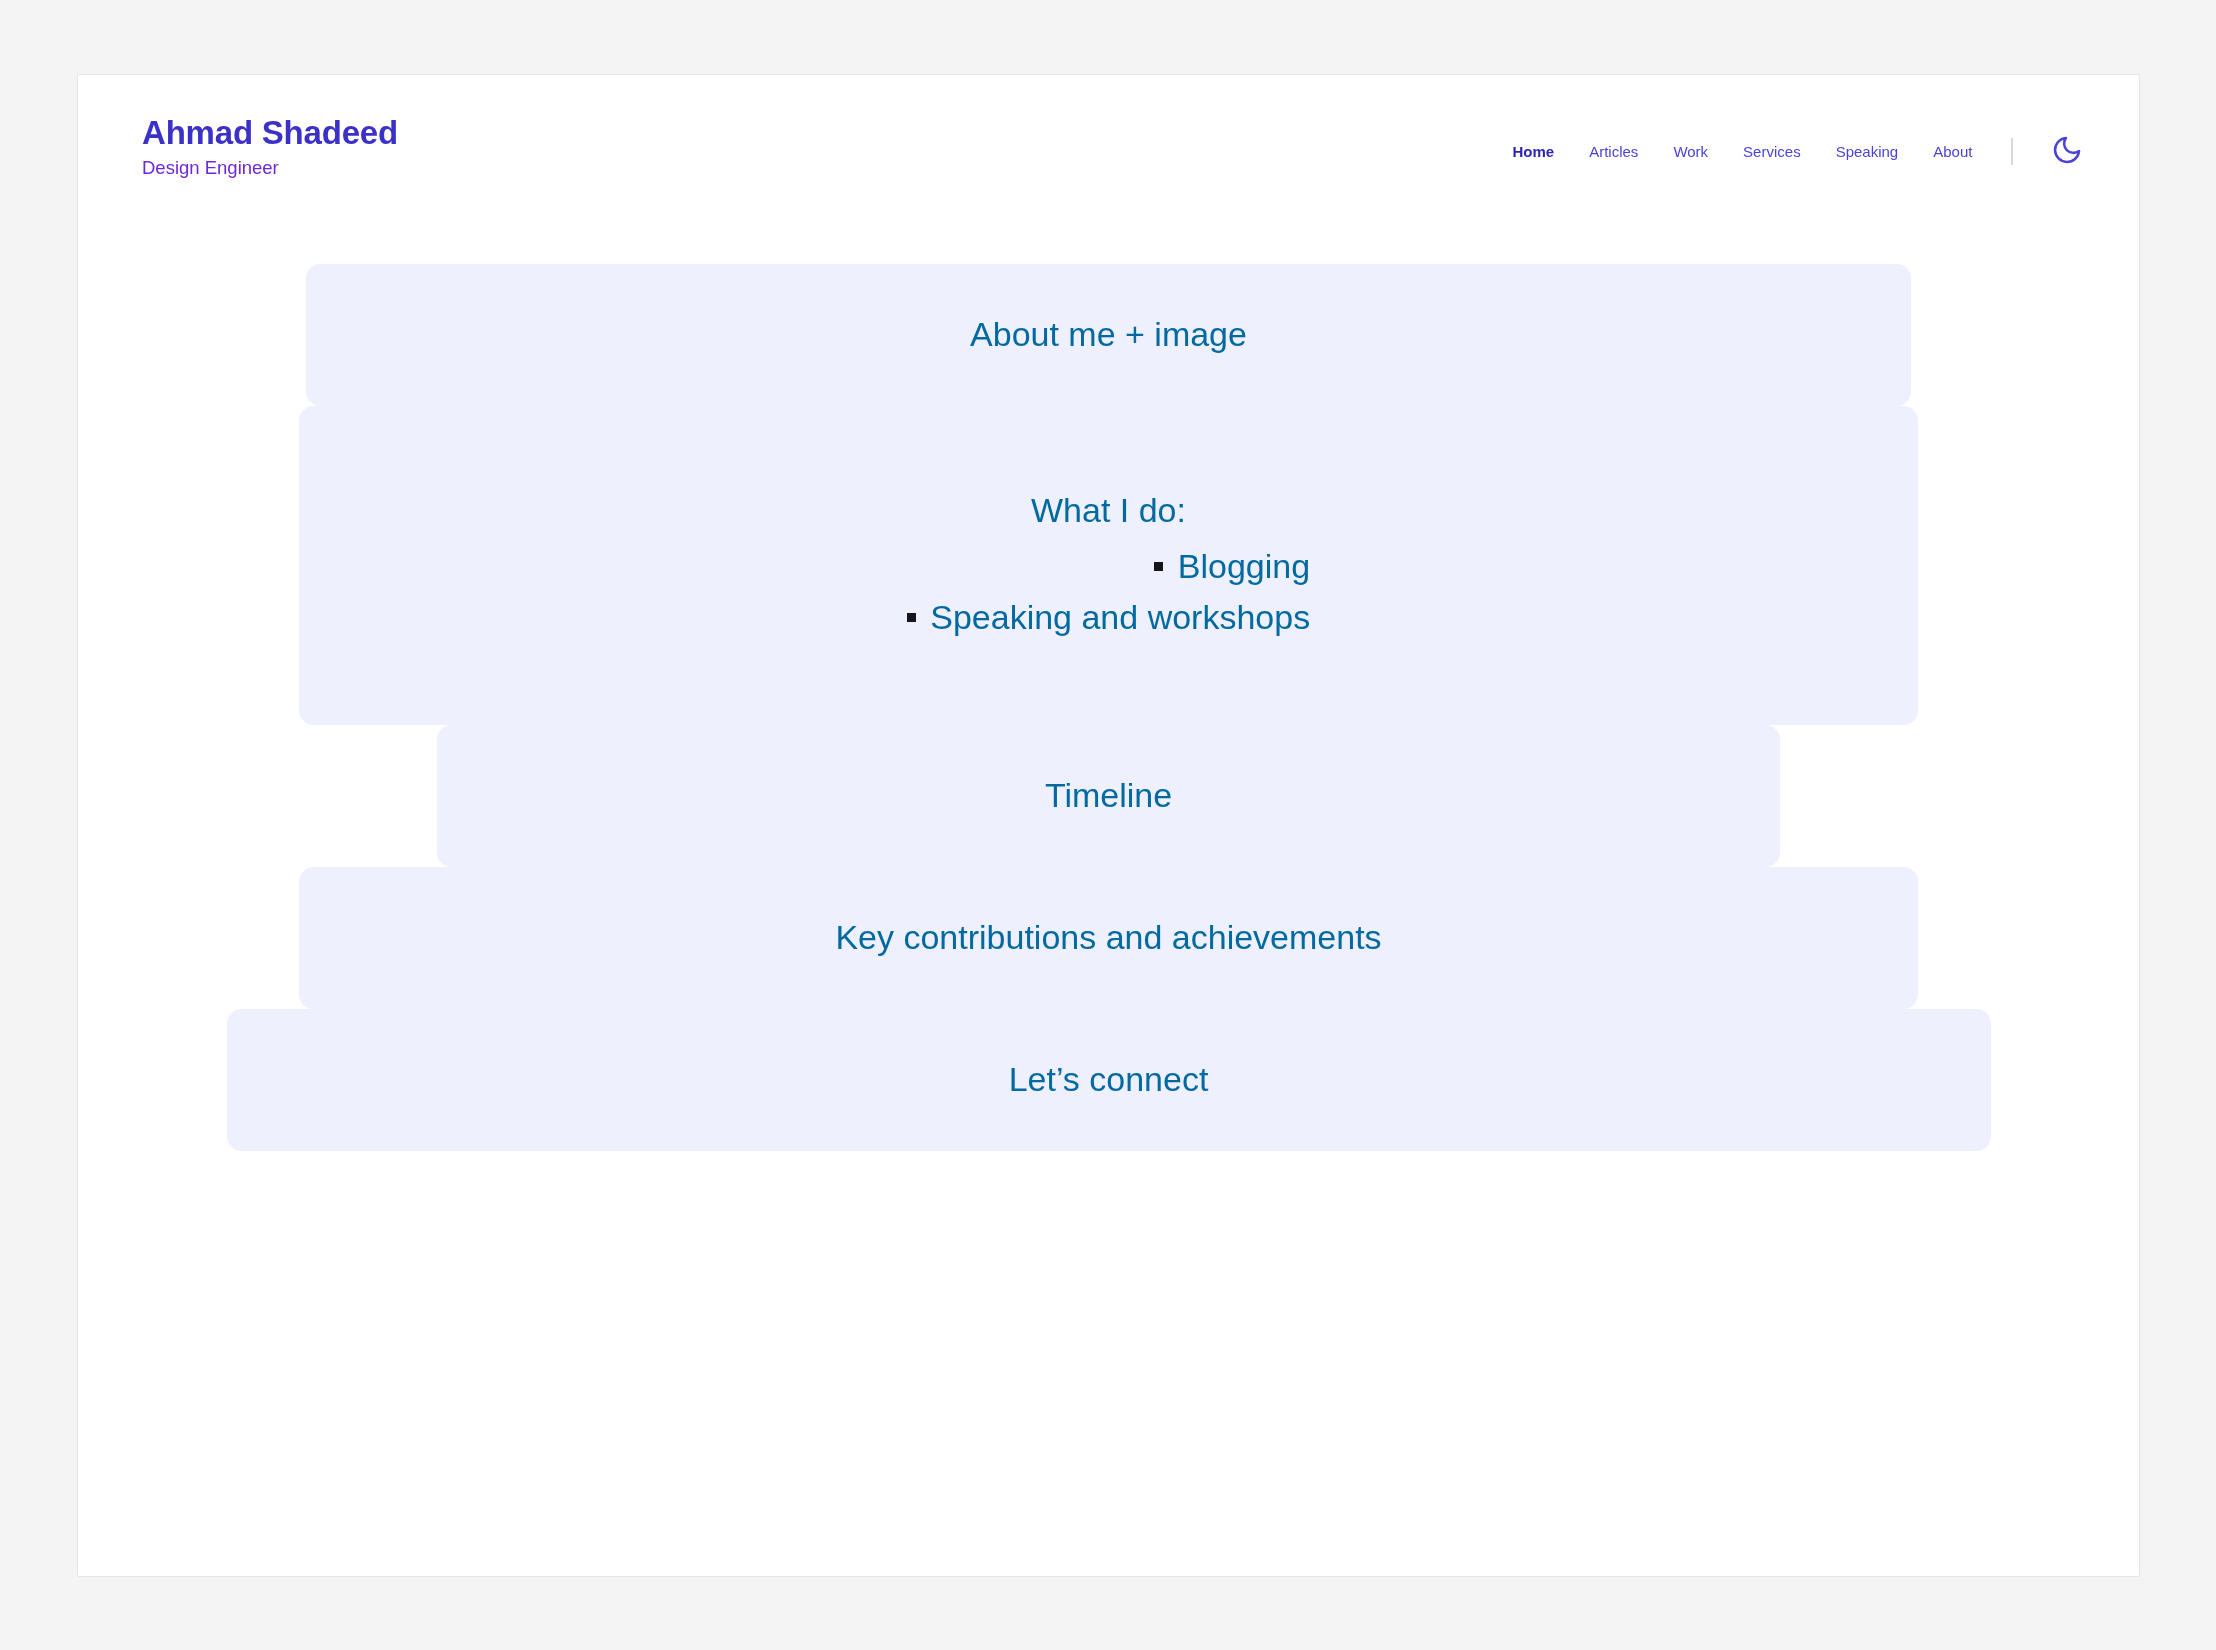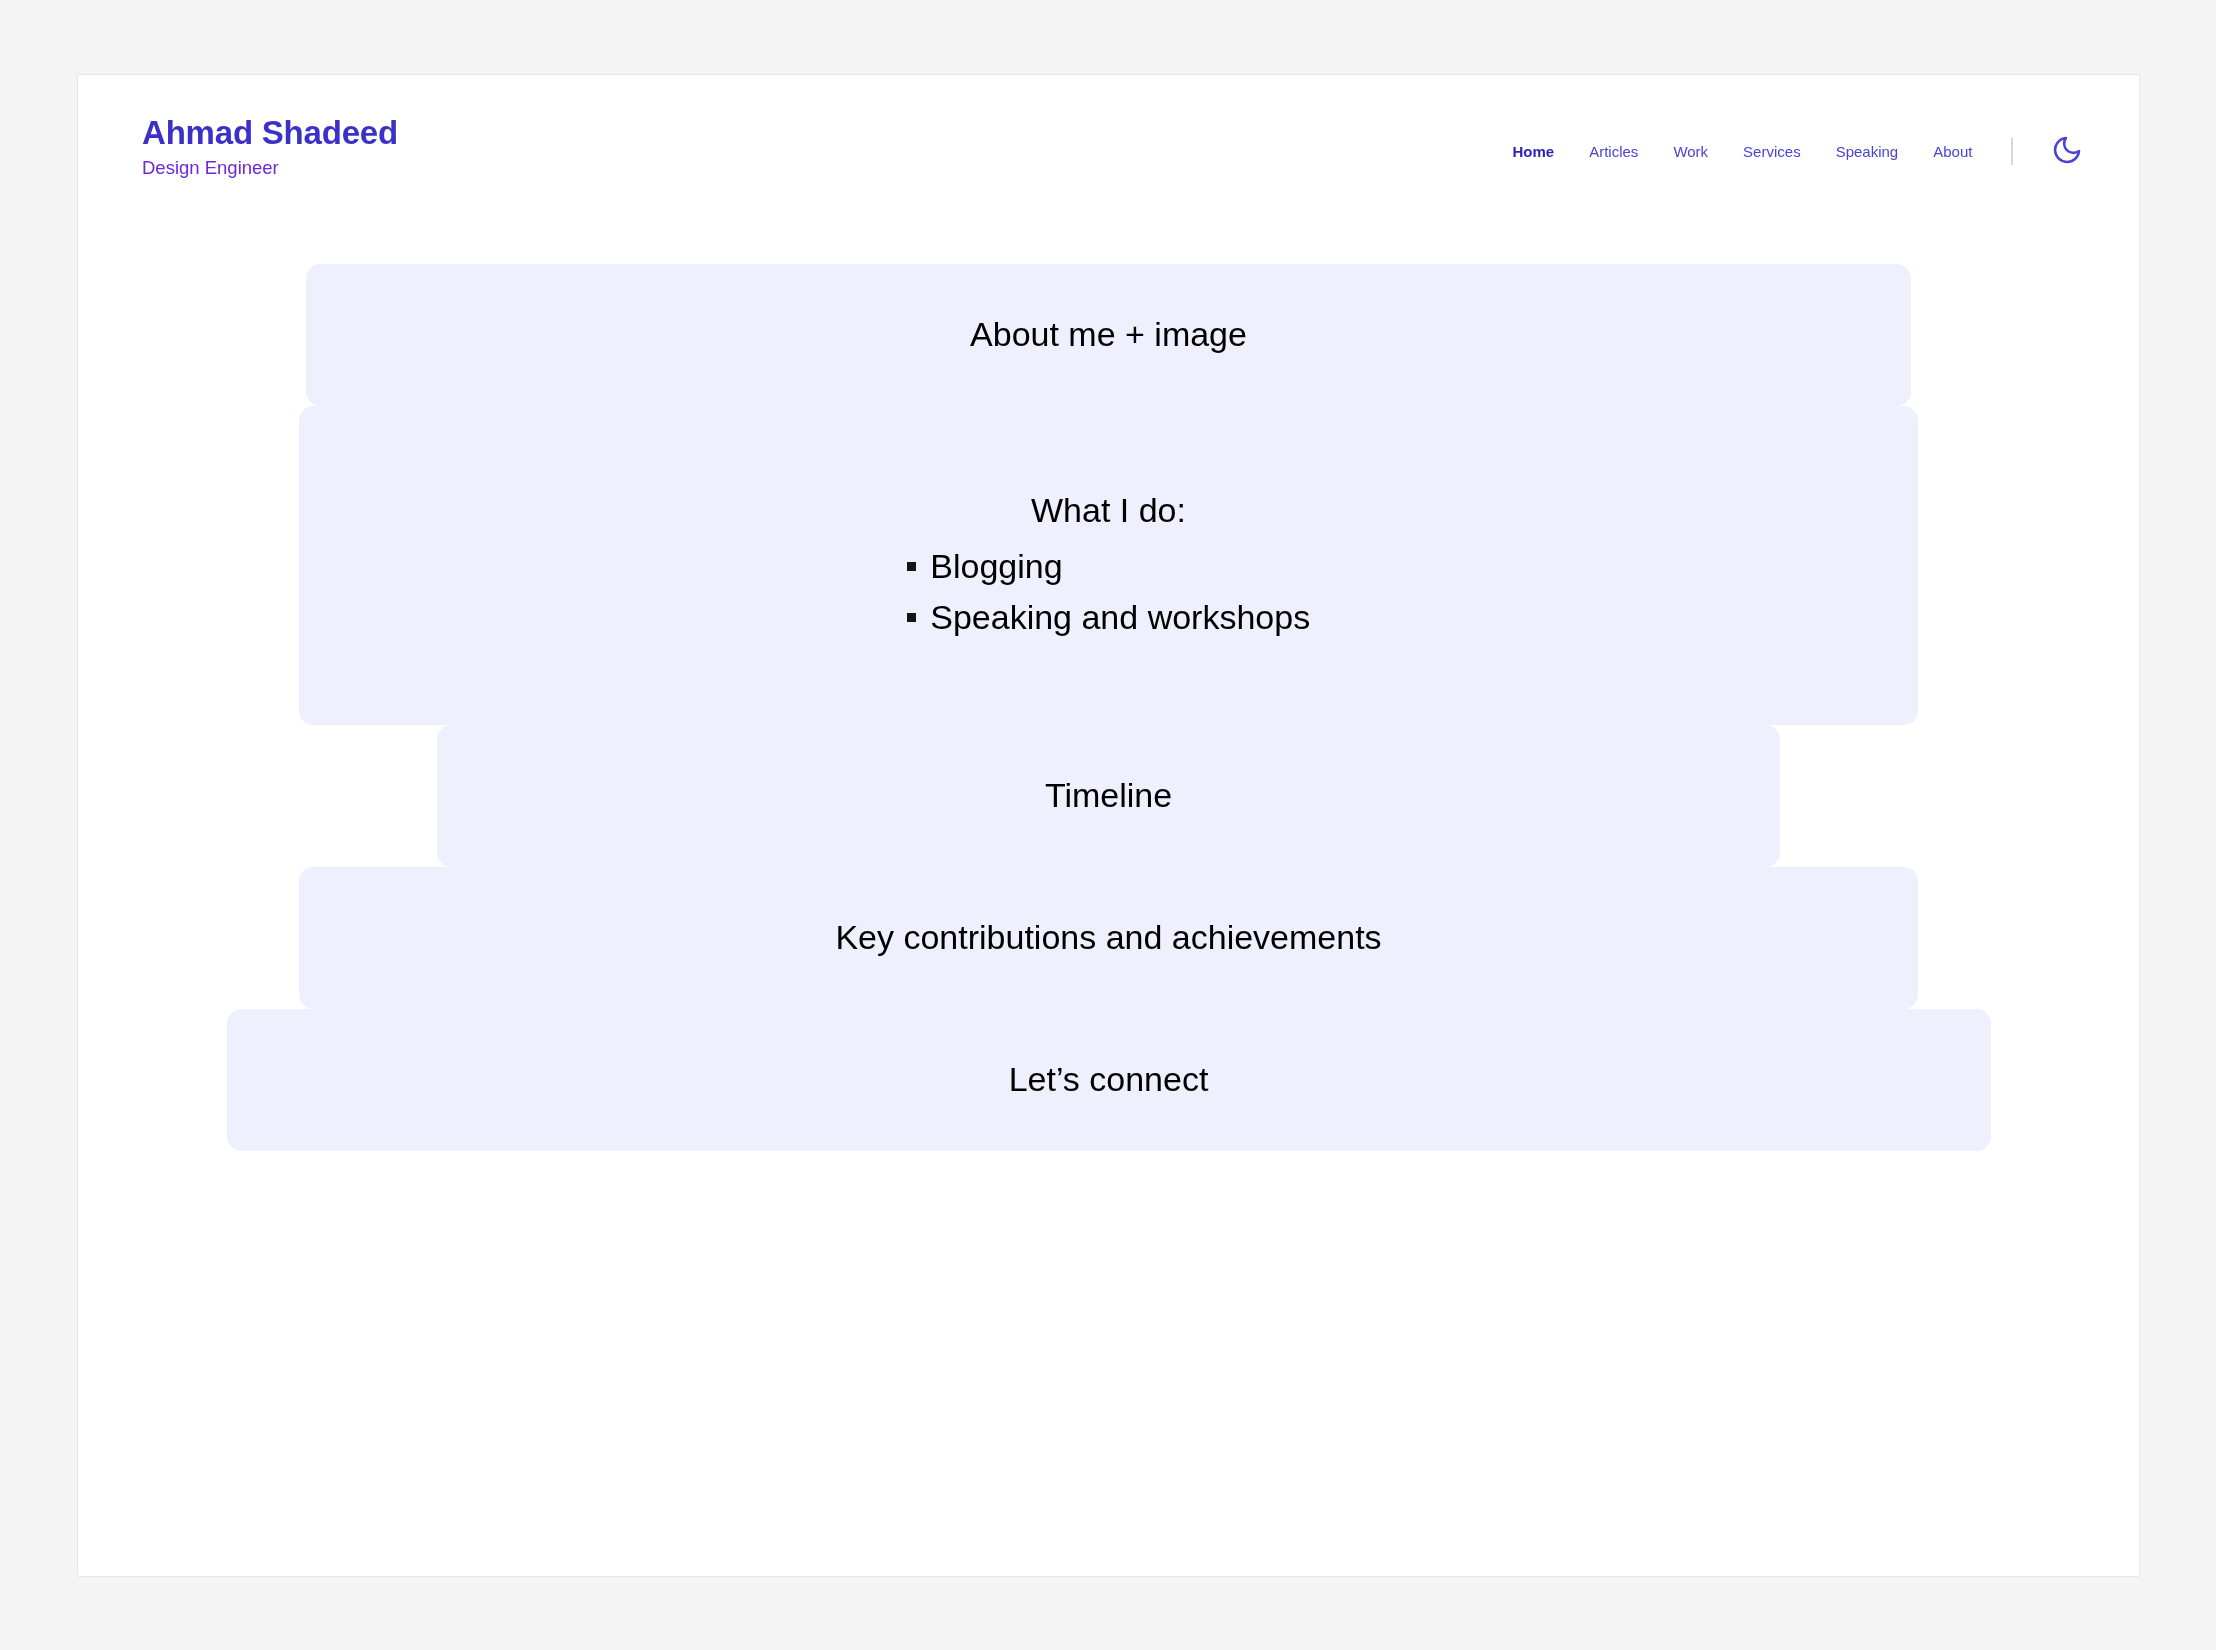--- a/index.html
+++ b/index.html
@@ -89,21 +89,21 @@
   .content {
     padding: 0 52px 0 52px;
     margin-top: 85px;
     display: flex;
     flex-direction: column;
     align-items: center;
   }
   .block {
     background: #eef1fd;
     border-radius: 14.5px;
-    color: #000000;
+    color: #0369a1;
     display: flex;
     flex-direction: column;
     align-items: center;
     justify-content: center;
     text-align: center;
     font-size: 34px;
     line-height: 1.32;
   }
   .b-about    { height: 142px; width: 1605px; }
   .b-journey  { height: 142px; width: 1605px; }
@@ -111,21 +111,21 @@
   .b-timeline { height: 142px; width: 1343px; }
   .b-key      { height: 142px; width: 1619px; }
   .b-connect  { height: 142px; width: 1764px; }
   .whatido-title { margin-bottom: 8px; }
   .whatido-list {
     list-style: none;
     margin: 0;
     padding: 0;
     display: flex;
     flex-direction: column;
-    align-items: flex-start;
+    align-items: flex-end;
   }
   .whatido-list li {
     display: flex;
     align-items: center;
     gap: 14.5px;
     line-height: 1.5;
   }
   .sq-bullet {
     width: 8.9px;
     height: 8.9px;

